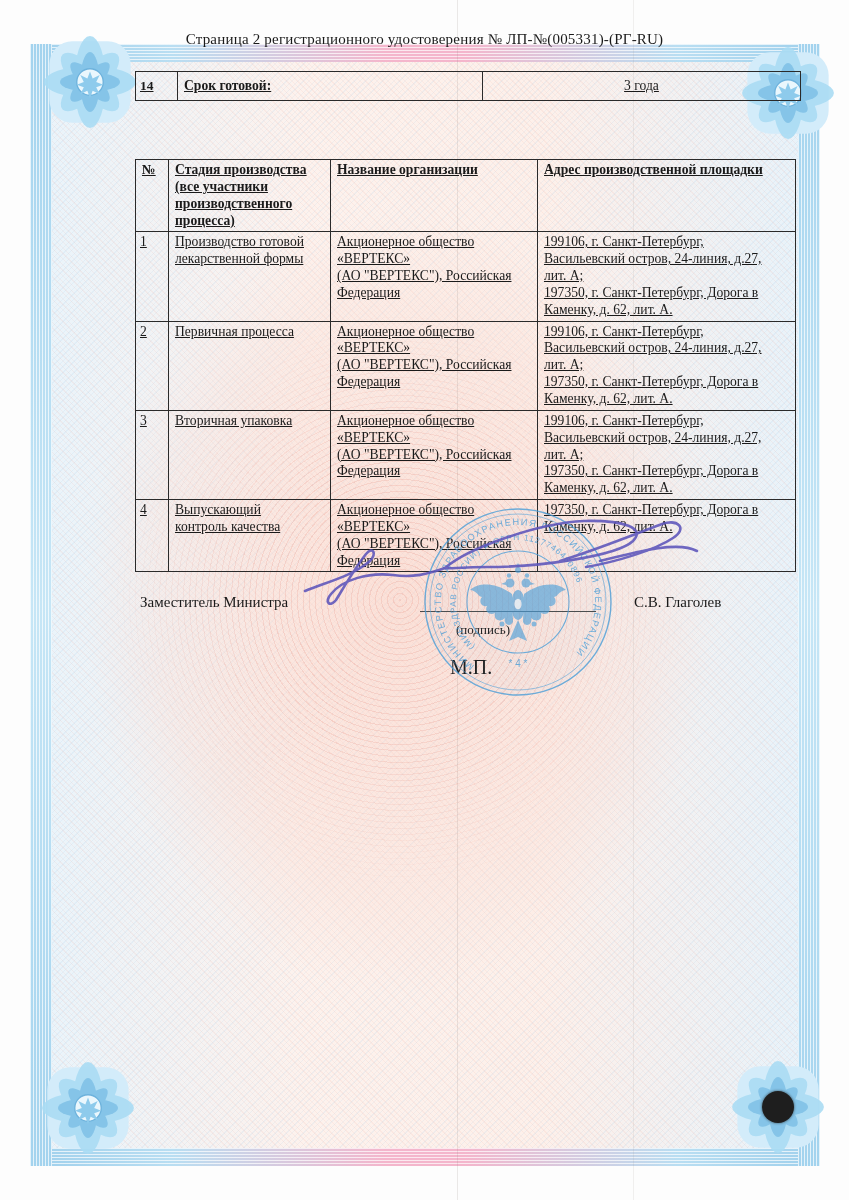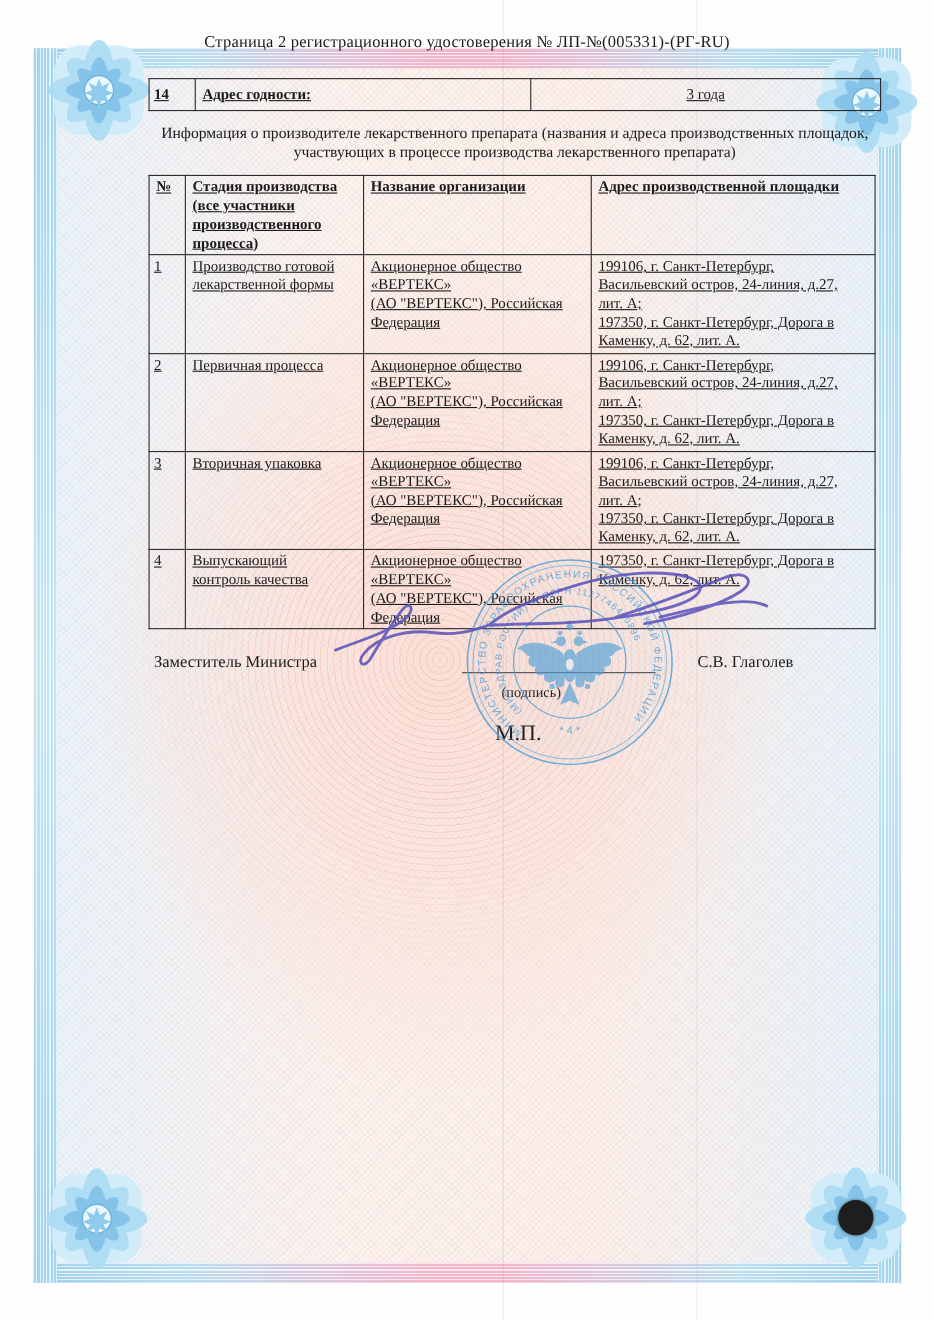--- a/index.html
+++ b/index.html
@@ -121,28 +121,26 @@
     </svg>
   <div class="punch-dot"></div>
 
   <div class="content">
     <div class="page-title">Страница 2 регистрационного удостоверения № ЛП-№(005331)-(РГ-RU)</div>
 
     <table class="shelf-table">
       <tbody>
           <tr>
         <td class="shelf-num">14</td>
-        <td class="shelf-label">Адрес годности:</td>
+        <td class="shelf-label">Срок готовой:</td>
         <td class="shelf-value">3 года</td>
       </tr>
     </tbody>
       </table>
 
-    <div class="intro pre">Информация о производителе лекарственного препарата (названия и адреса производственных площадок,
-участвующих в процессе производства лекарственного препарата)</div>
 
     <table class="man-table">
       <colgroup>
           <col style="width:33px">
           <col style="width:162px">
           <col style="width:207px">
           <col style="width:258px">
         </colgroup>
       <tbody>
           <tr class="h-row">

